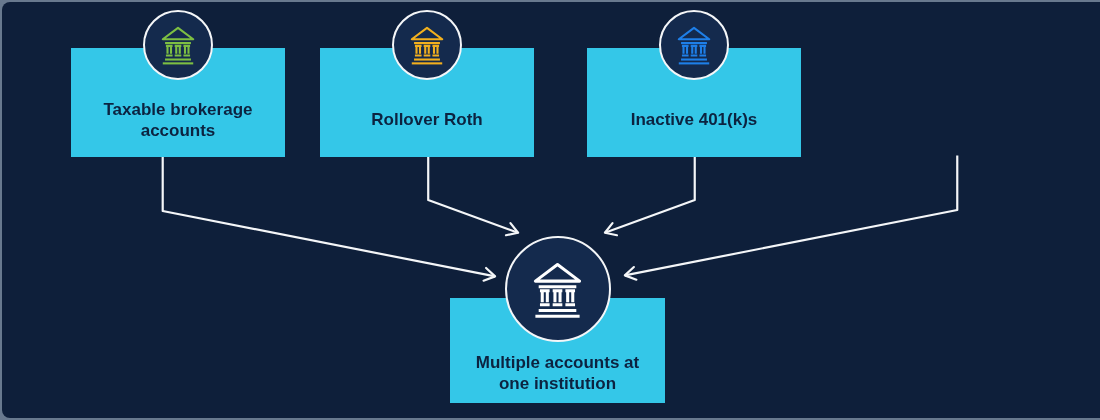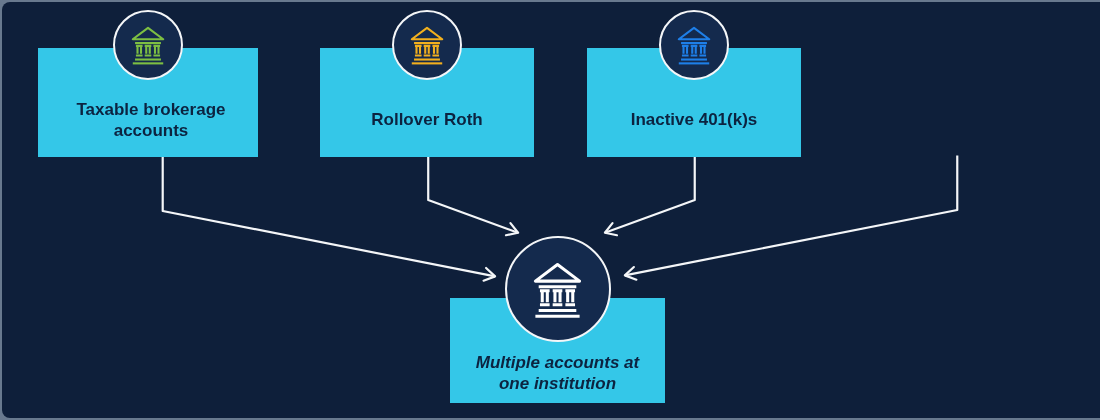--- a/index.html
+++ b/index.html
@@ -35,32 +35,32 @@
   }
   .src-node {
     top: 46px;
     width: 214px;
     height: 109px;
     padding-top: 34px;
     box-sizing: content-box;
     height: 75px; 
   }
   .src-node .label { max-width: 185px; }
-  .src-0 { left: 36px; padding-left: 6px;  }
+  .src-0 { left: 69px;  }
   .src-1 { left: 318px; }
   .src-2 { left: 585px; justify-content: center; }
   .src-3 { left: 850px; }
   .target-node {
     left: 448px;
     top: 296px;
     width: 215px;
     height: 61px; 
     padding-top: 44px;
   }
-  .target-node .label { max-width: 165px; font-style: italic; }
+  .target-node .label { max-width: 165px; }
   .icon-circle {
     position: absolute;
     left: 50%;
     background: #142A4D;
     border: 2px solid #F4F6F8;
     border-radius: 50%;
     display: flex;
     align-items: center;
     justify-content: center;
     z-index: 3;

